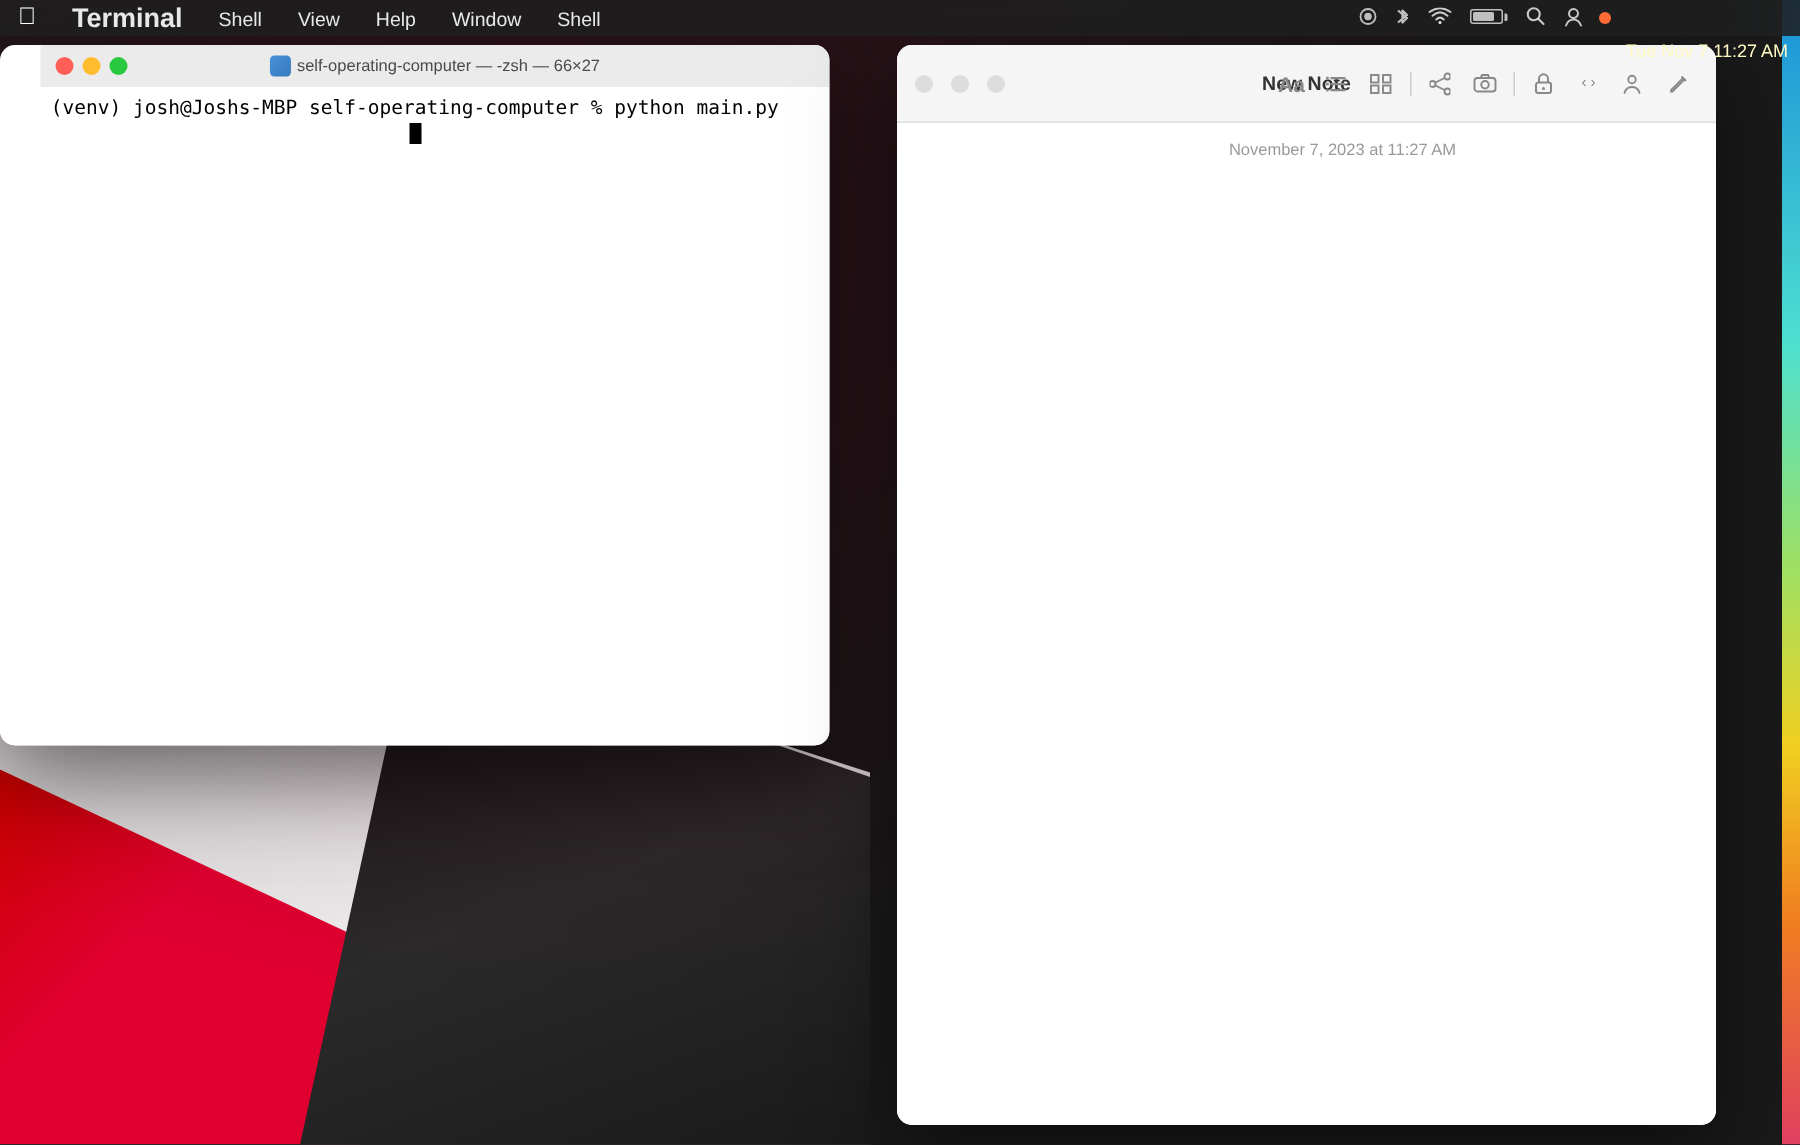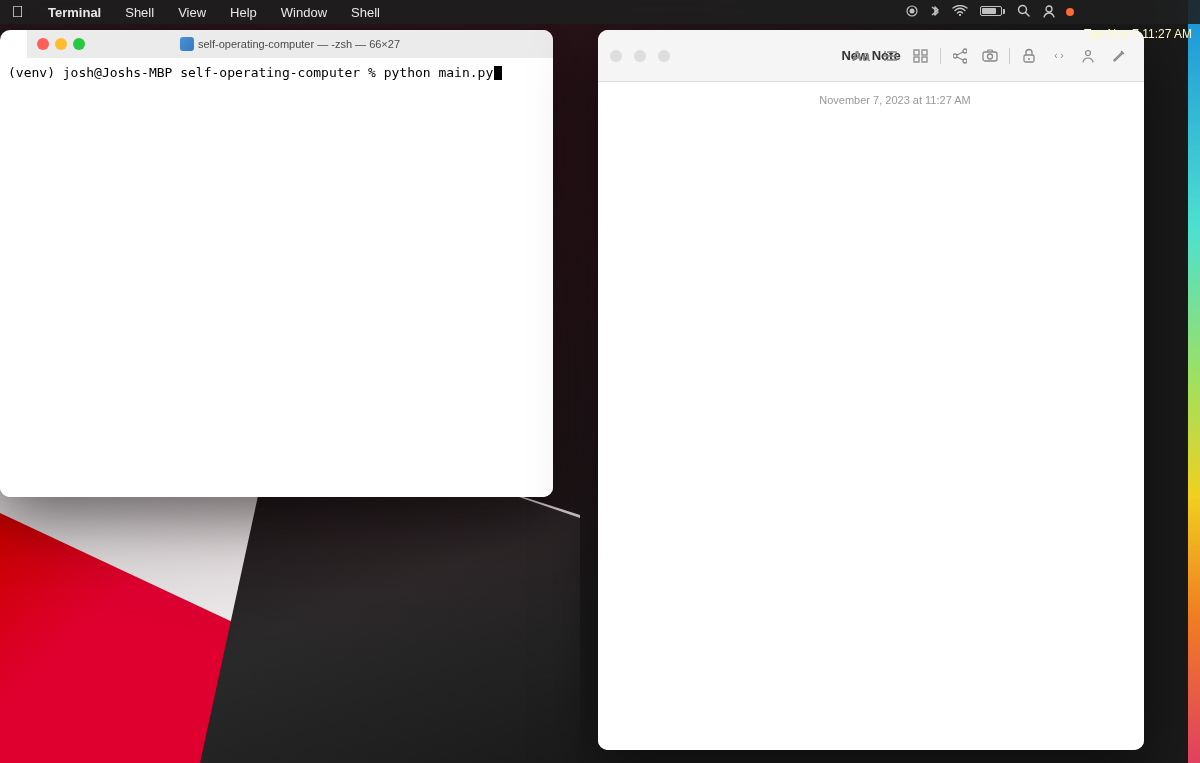--- a/index.html
+++ b/index.html
@@ -95,21 +95,21 @@
       opacity: 0.9;
     }
 
     .menubar-apple {
       font-size: 16px;
       opacity: 1;
     }
 
     .menubar-app-name {
       font-weight: 600;
-      font-size: 13px;
+      font-size: 18px;
     }
 
     .menubar-right {
       display: flex;
       align-items: center;
       gap: 8px;
     }
 
     .menubar-status-item {
       color: #fff;
@@ -219,20 +219,21 @@
       height: calc(100% - 28px);
       font-family: "SF Mono", "Monaco", "Menlo", monospace;
       font-size: 13px;
       color: #000;
       line-height: 1.4;
     }
 
     .terminal-line {
       display: flex;
       align-items: center;
+      flex-direction: column;
     }
 
     .cursor-block {
       display: inline-block;
       width: 8px;
       height: 14px;
       background: #000;
       margin-left: 1px;
       vertical-align: text-bottom;
     }

